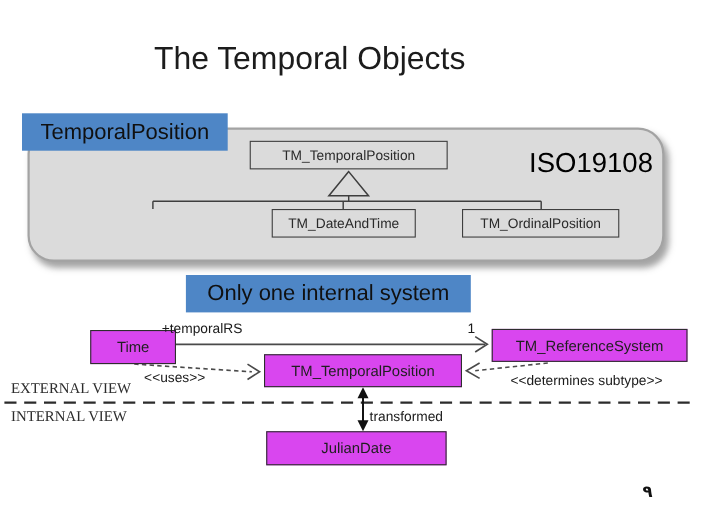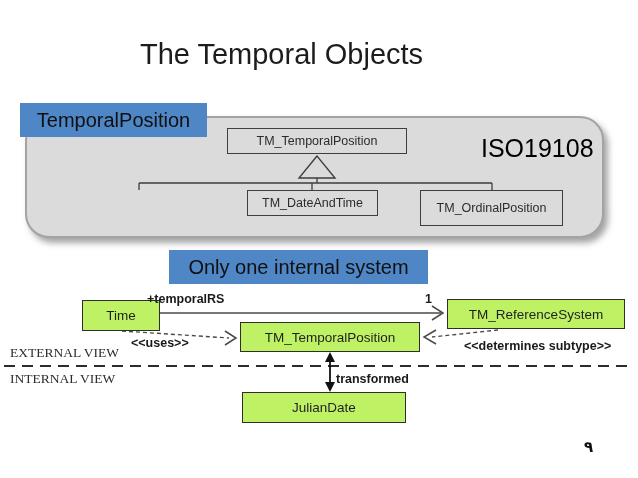--- a/index.html
+++ b/index.html
@@ -28,32 +28,32 @@
   }
   .svglayer{position:absolute;left:0;top:0;z-index:3;pointer-events:none;}
   .clsbox{
     position:absolute;border:1.4px solid #3e3e3e;background:#DBDBDB;
     display:flex;align-items:center;justify-content:center;
     font-size:12.5px;color:#2b2b2b;z-index:4;box-sizing:border-box;
   }
   .cls-top{left:227px;top:128px;width:180px;height:26px;}
   .cls-coord{left:75px;top:190px;width:128px;height:26px;}
   .cls-date{left:247px;top:190px;width:131px;height:26px;}
-  .cls-ord{left:420px;top:190px;width:143px;height:36px;}
+  .cls-ord{left:420px;top:190px;width:143px;height:26px;}
   .whitebox{
-    position:absolute;background:#bef264;border:1.5px solid #2e2e2e;
+    position:absolute;background:#d946ef;border:1.5px solid #2e2e2e;
     display:flex;align-items:center;justify-content:center;
     font-size:13.5px;color:#1f1f1f;z-index:4;box-sizing:border-box;
   }
   .box-time{left:82px;top:300px;width:78px;height:31px;}
   .box-refsys{left:447px;top:299px;width:178px;height:30px;}
   .box-tmpos{left:240px;top:322px;width:180px;height:30px;}
   .box-julian{left:242px;top:392px;width:164px;height:31px;}
   .lbl{
-    position:absolute;font-size:12.5px;font-weight:bold;color:#1a1a1a;z-index:4;
+    position:absolute;font-size:12.5px;font-weight:normal;color:#1a1a1a;z-index:4;
     white-space:nowrap;
   }
   .lbl-temporalrs{left:147px;top:292px;}
   .lbl-mult{left:425px;top:292px;}
   .lbl-uses{left:131px;top:336px;}
   .lbl-determines{left:464px;top:339px;}
   .lbl-transformed{left:336px;top:372px;}
   .viewlbl{
     position:absolute;font-size:13.5px;color:#2c2c2c;z-index:4;white-space:nowrap;font-family:Liberation Serif, serif;
   }

